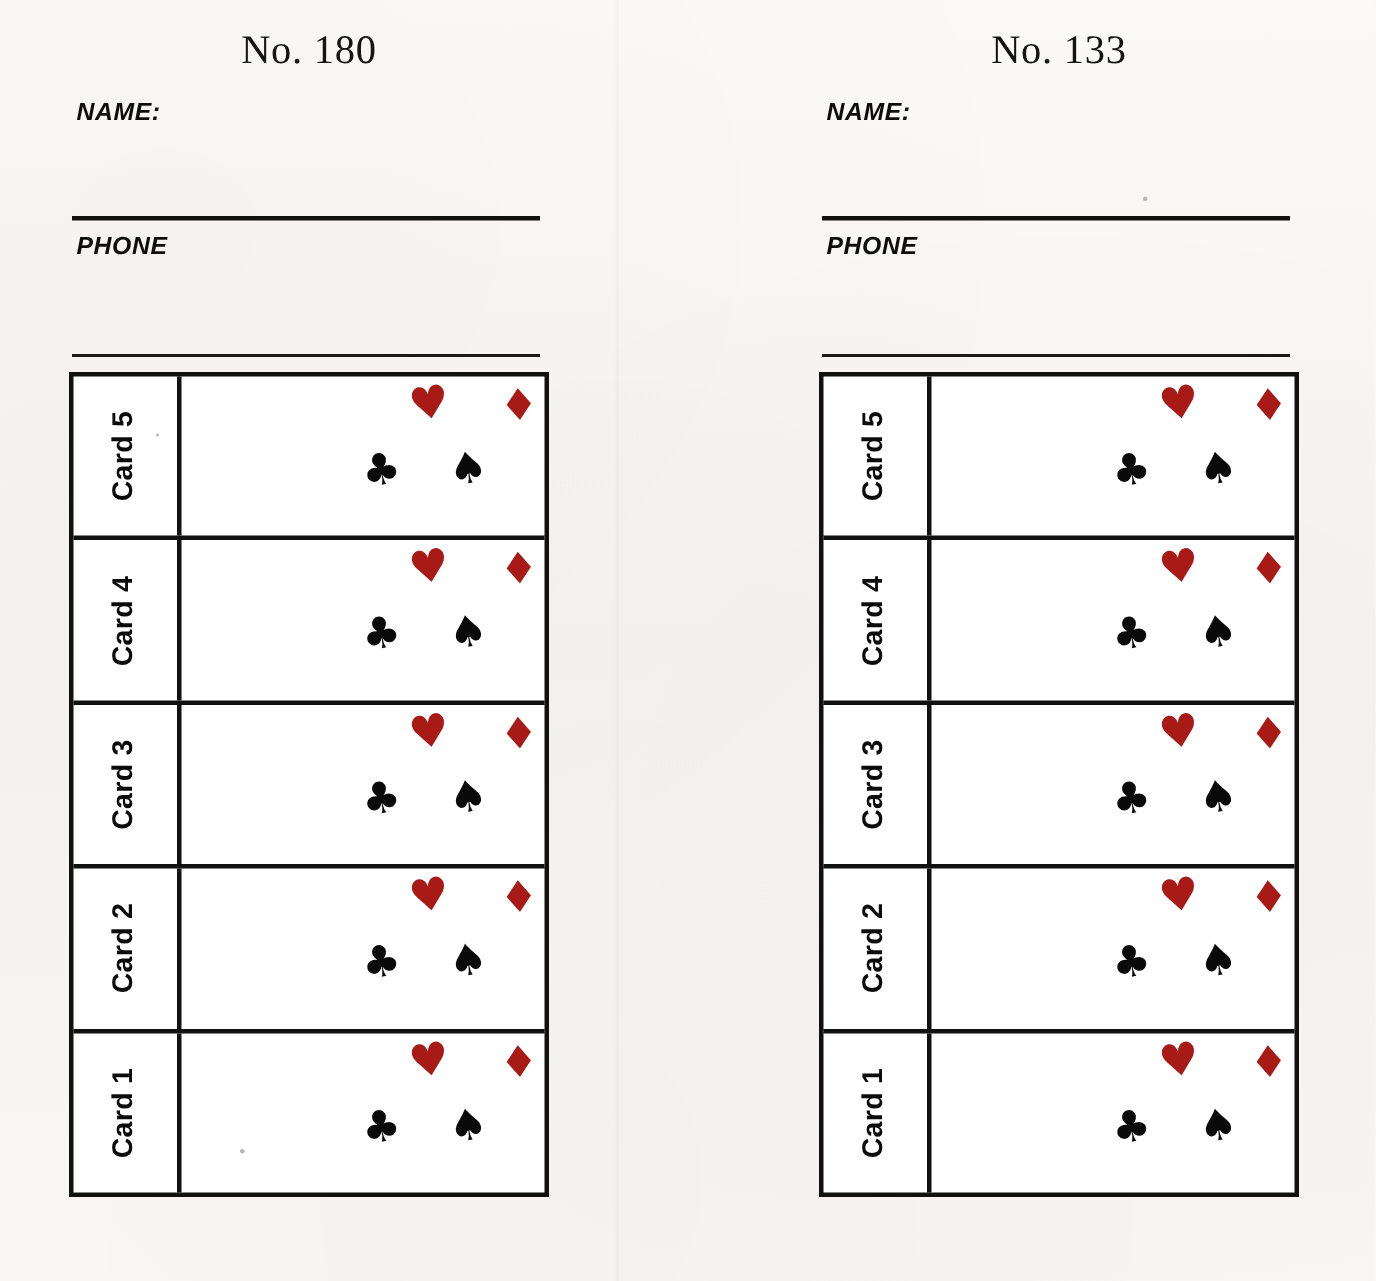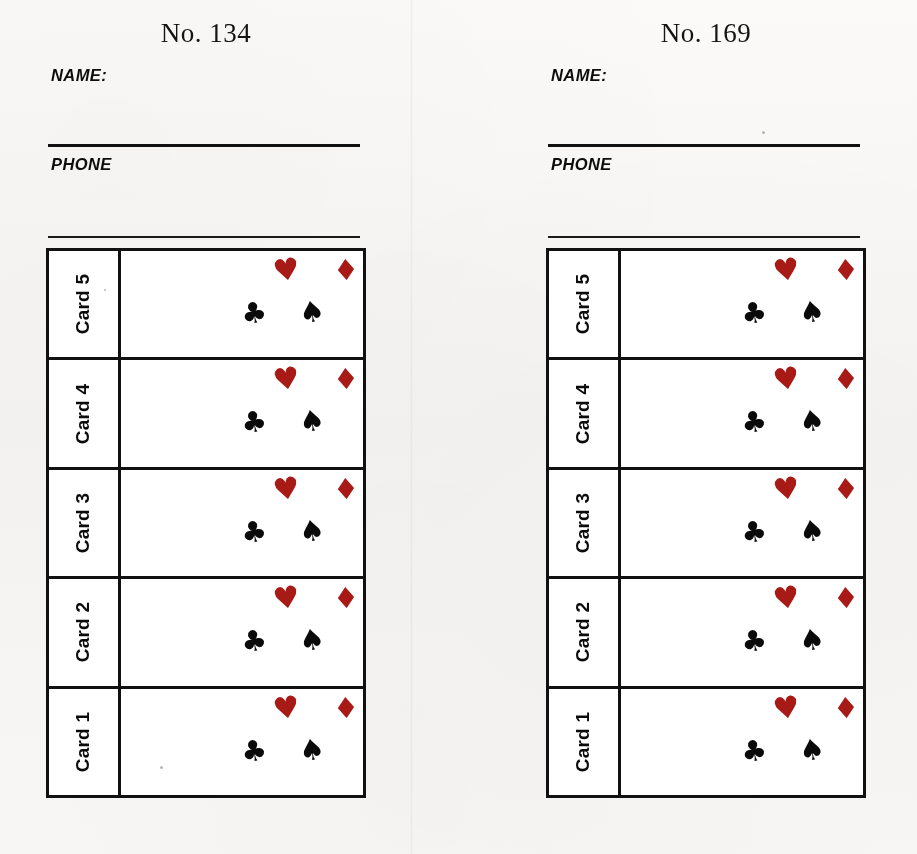--- a/index.html
+++ b/index.html
@@ -145,21 +145,21 @@
   }
 </style>
 </head>
 <body>
 
 <div class="scan-noise"></div>
 <div class="scan-seam" style="left: 410px;"></div>
 
 <div class="form" style="left:0; width:460px;">
 
-  <div class="form-title" style="left: 46px; top: 18px; width: 320px;">No. 134</div>
+  <div class="form-title" style="left: 46px; top: 18px; width: 320px;">No. 180</div>
 
   <div class="field-label" style="left: 51px; top: 66px;">NAME:</div>
 
   <div class="rule" style="left: 48px; top: 144px; width: 312px;"></div>
 
   <div class="field-label" style="left: 51px; top: 155px;">PHONE</div>
 
   <div class="rule thin" style="left: 48px; top: 236px; width: 312px;"></div>
 
   <div class="card-table" style="left: 46px; top: 248px; width: 320px; height: 550px;">
@@ -222,21 +222,21 @@
         <span class="suit black suit-club">♣</span>
         <span class="suit black suit-spade">♠</span>
       </div>
     </div>
 
   </div>
 </div>
 
 <div class="form" style="left:460px; width:457px;">
 
-  <div class="form-title" style="left: 86px; top: 18px; width: 320px;">No. 169</div>
+  <div class="form-title" style="left: 86px; top: 18px; width: 320px;">No. 133</div>
 
   <div class="field-label" style="left: 91px; top: 66px;">NAME:</div>
 
   <div class="rule" style="left: 88px; top: 144px; width: 312px;"></div>
 
   <div class="field-label" style="left: 91px; top: 155px;">PHONE</div>
 
   <div class="rule thin" style="left: 88px; top: 236px; width: 312px;"></div>
 
   <div class="card-table" style="left: 86px; top: 248px; width: 320px; height: 550px;">

